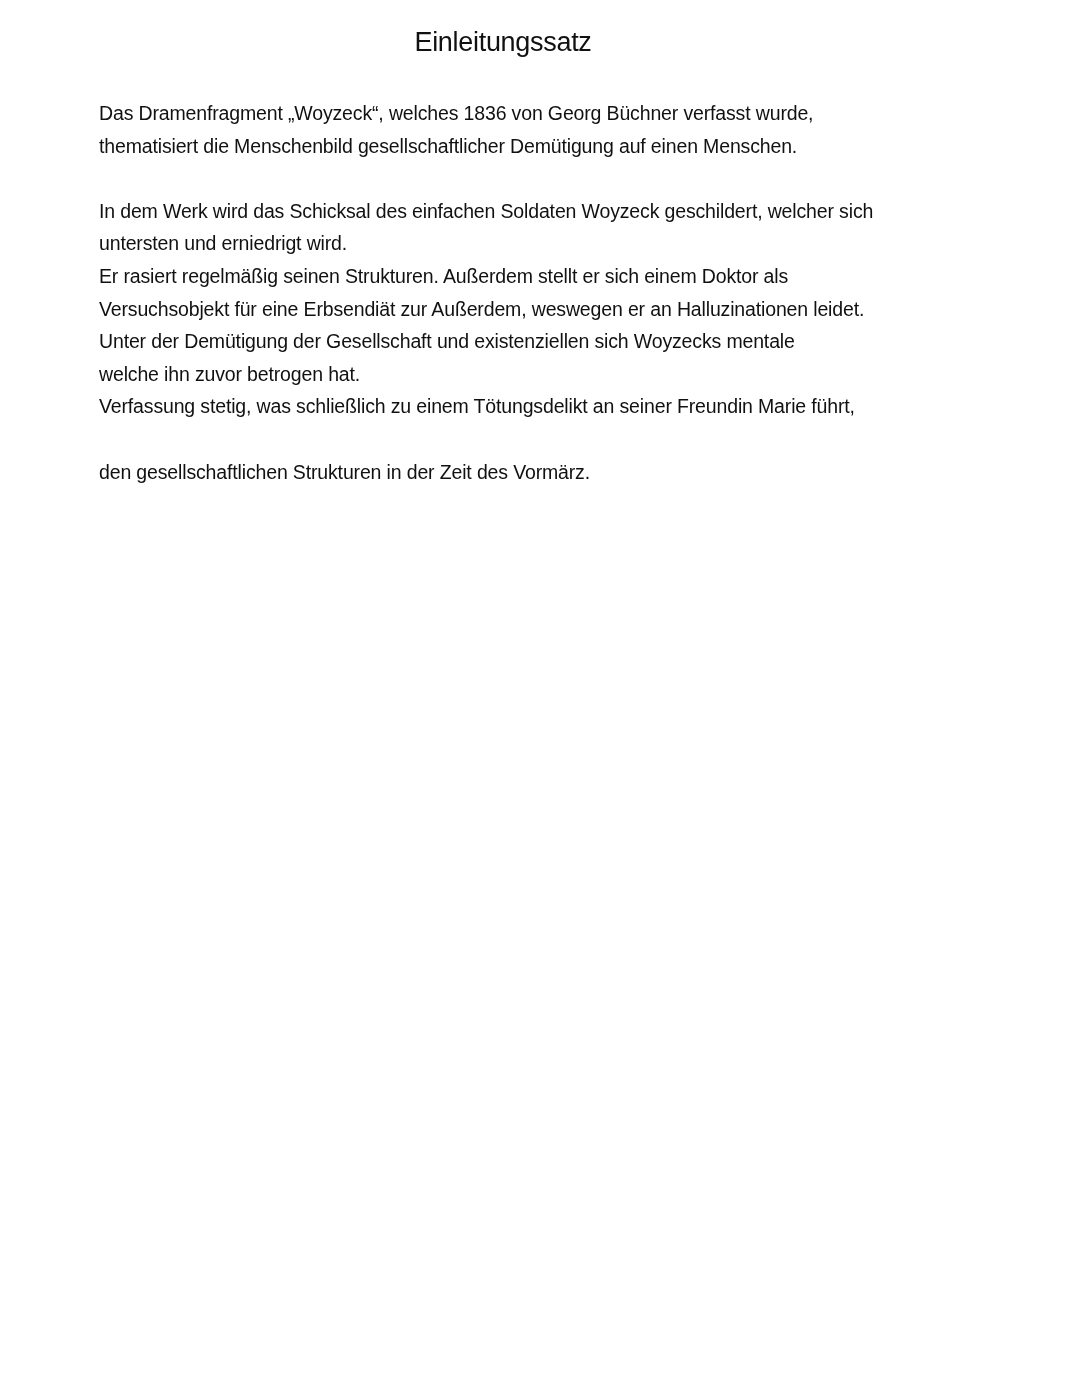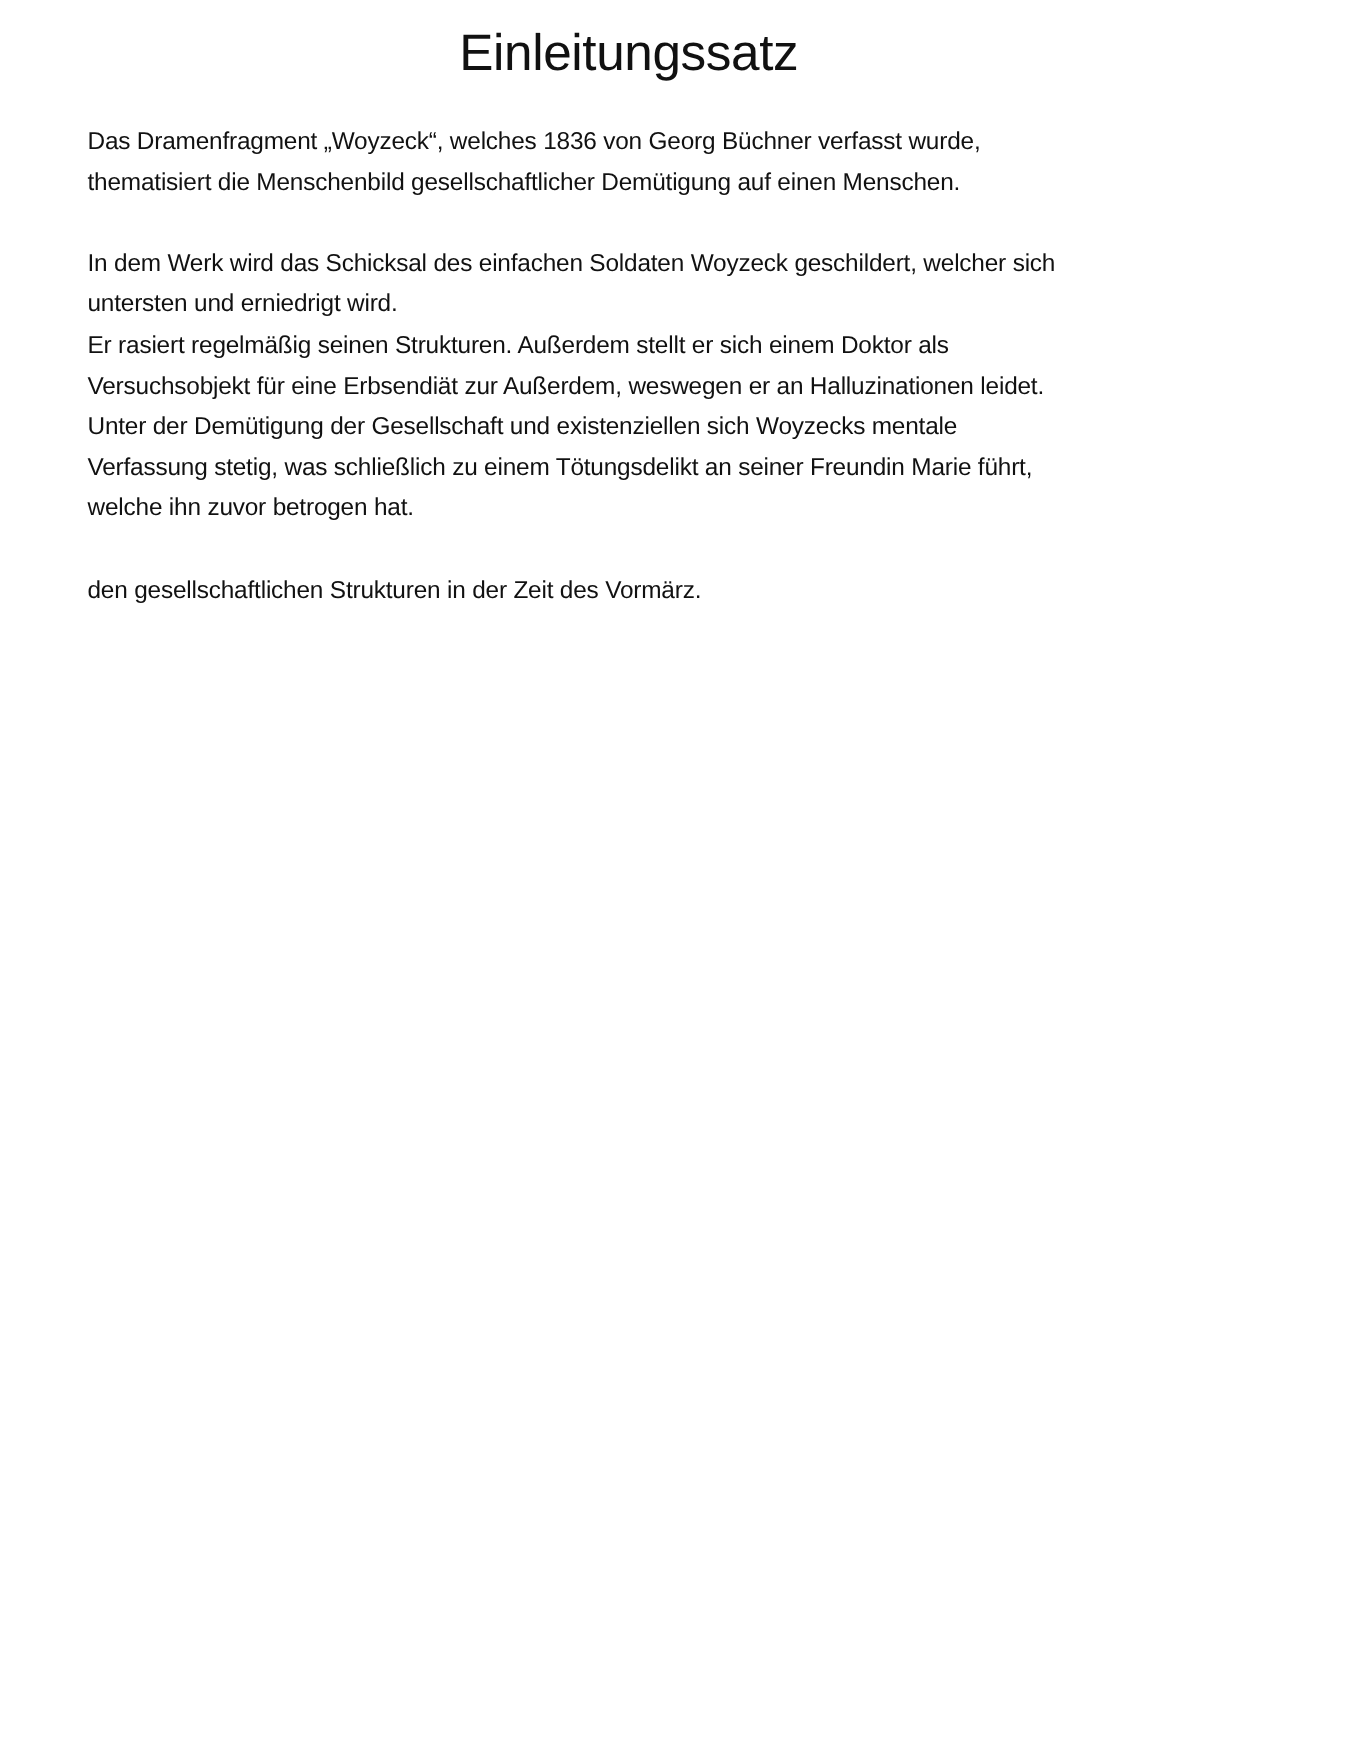--- a/index.html
+++ b/index.html
@@ -14,29 +14,29 @@
       overflow: hidden;
       font-family: "Liberation Sans", sans-serif;
       color: #111111;
     }
     .title {
       position: absolute;
       left: 0;
       top: 22px;
       width: 1006px;
       text-align: center;
-      font-size: 41px;
+      font-size: 27px;
       line-height: 40px;
       letter-spacing: -0.3px;
       margin: 0;
       font-weight: normal;
     }
     .body-text {
       position: absolute;
-      left: 70px;
+      left: 99px;
       top: 97px;
       width: 920px;
       font-size: 19.5px;
       letter-spacing: -0.15px;
     }
     .line {
       height: 32.6px;
       line-height: 32.6px;
       white-space: nowrap;
     }
@@ -54,20 +54,20 @@
     <div class="line">Das Dramenfragment „Woyzeck“, welches 1836 von Georg Büchner verfasst wurde,</div>
     <div class="line">thematisiert die Menschenbild gesellschaftlicher Demütigung auf einen Menschen.</div>
   </div>
   <div class="gap"></div>
   <div>
     <div class="line">In dem Werk wird das Schicksal des einfachen Soldaten Woyzeck geschildert, welcher sich</div>
     <div class="line">untersten und erniedrigt wird.</div>
     <div class="line">Er rasiert regelmäßig seinen Strukturen. Außerdem stellt er sich einem Doktor als</div>
     <div class="line">Versuchsobjekt für eine Erbsendiät zur Außerdem, weswegen er an Halluzinationen leidet.</div>
     <div class="line">Unter der Demütigung der Gesellschaft und existenziellen sich Woyzecks mentale</div>
+    <div class="line">welche ihn zuvor betrogen hat.</div>
     <div class="line">Verfassung stetig, was schließlich zu einem Tötungsdelikt an seiner Freundin Marie führt,</div>
-    <div class="line">welche ihn zuvor betrogen hat.</div>
   </div>
   <div class="gap"></div>
   <div>
     <div class="line">den gesellschaftlichen Strukturen in der Zeit des Vormärz.</div>
   </div>
 </div>
 
 </body></html>

